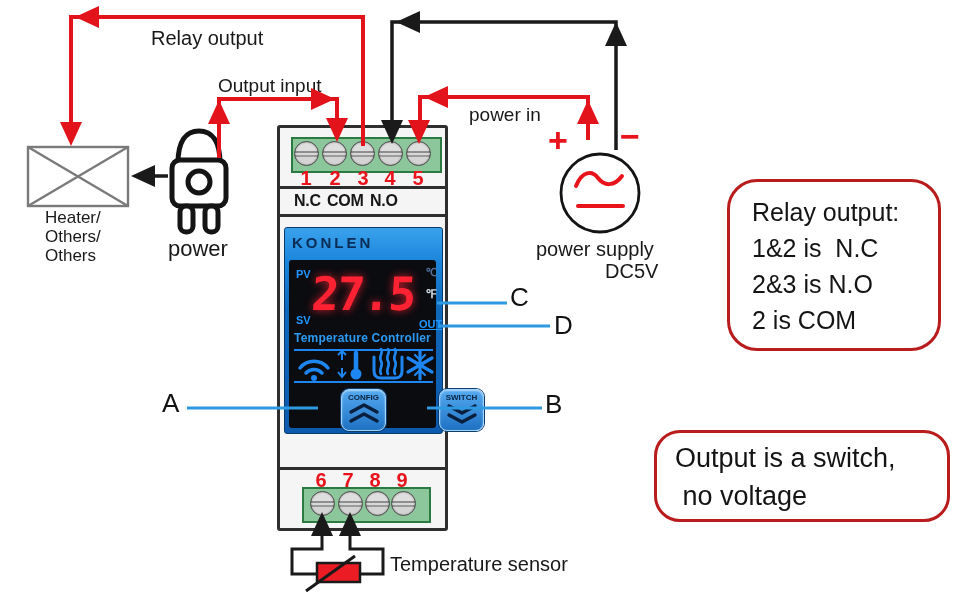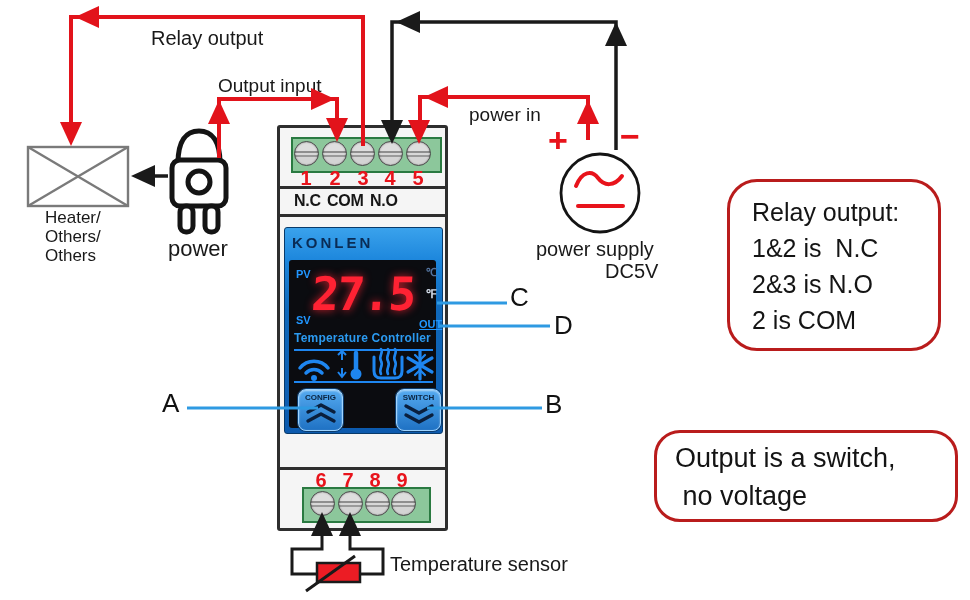--- a/index.html
+++ b/index.html
@@ -23,30 +23,30 @@
   .display{left:289px;top:260px;width:147px;height:168px;background:#0b0c10;border-radius:3px;}
   .dsp-blue{color:#2196ff;font-weight:bold;font-size:11px;}
   .digits{left:303px;top:271px;width:120px;text-align:center;font-family:"DejaVu Sans Mono",monospace;
           font-size:46px;font-weight:bold;color:#ff2233;line-height:1;transform:skewX(-4deg);
           text-shadow:0 0 9px rgba(255,35,50,.8);letter-spacing:-2px;}
   .dsp-title{left:289px;top:331px;width:147px;text-align:center;font-size:12px;font-weight:bold;
              color:#2b9af0;letter-spacing:.2px;}
   .hline{height:2px;background:#1e86f0;left:294px;width:139px;}
   .btn{width:43px;height:40px;border-radius:8px;border:1px solid #9fd4ff;
        background:linear-gradient(180deg,#55aaf0,#1f72c4);
-       box-shadow:inset 0 1px 2px rgba(255,255,255,.55),0 0 0 1px #0d3d6e;}
+       box-shadow:inset 0 1px 2px rgba(255,255,255,.55),0 0 0 1px #0d3d6e;margin-left:43px;}
   .btn .blbl{display:block;text-align:center;margin-top:3px;font-size:8px;font-weight:bold;color:#0a2440;}
   .btn svg{display:block;margin:1px auto 0;}
   
   .note{border:3px solid #b91c1c;background:#fff;color:#141414;}
   .note div{white-space:pre;}
   .note1{left:727px;top:179px;width:186px;height:154px;border-radius:30px;
          padding:12px 0 0 22px;font-size:25px;line-height:36px;}
   .note2{left:654px;top:430px;width:264px;height:80px;border-radius:26px;
-         padding:6px 16px 0 18px;font-size:27px;line-height:38px;}
+         padding:6px 8px 0 18px;font-size:27px;line-height:38px;}
   .callout-letter{font-size:26px;color:#111;}
   svg.overlay{position:absolute;left:0;top:0;pointer-events:none;}
 </style>
 </head>
 <body>
 
 <div class="stage">
 
   <div class="abs dev-body"></div>
   <div class="abs divider" style="top:186px;"></div>

